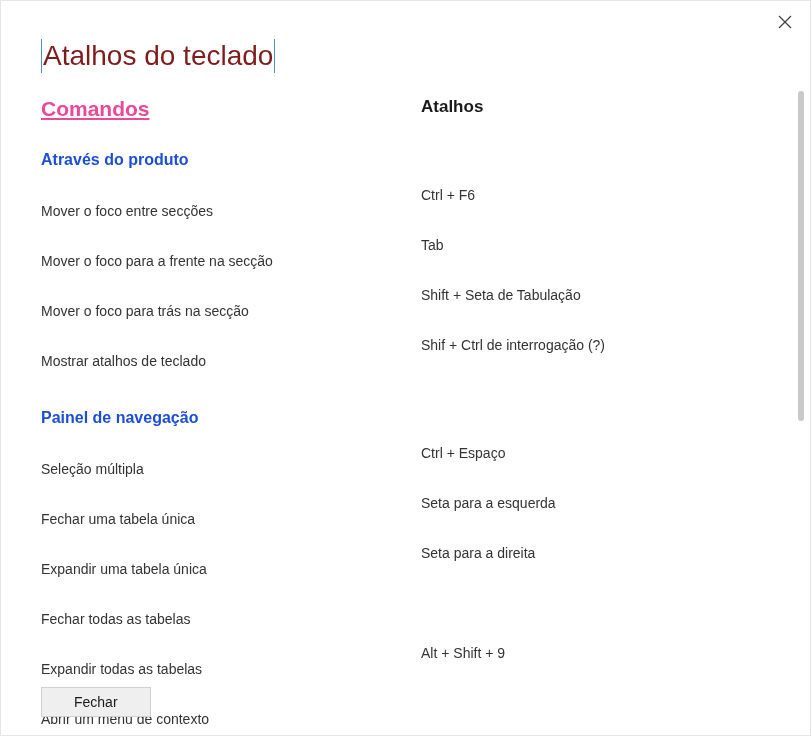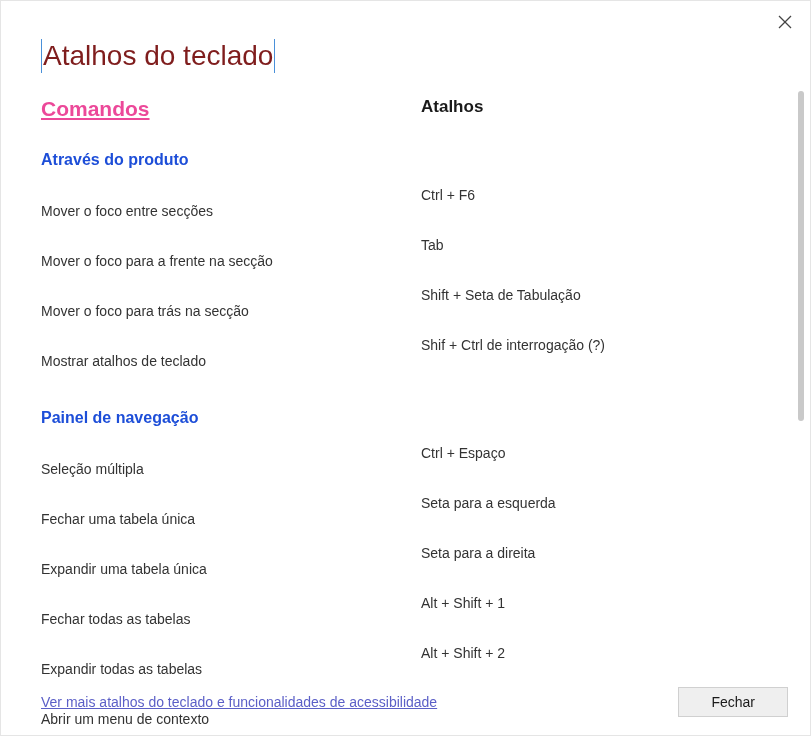--- a/index.html
+++ b/index.html
@@ -170,30 +170,28 @@
     <div class="shortcut-row">
       <div class="command-cell">Fechar uma tabela única</div>
       <div class="shortcut-cell">Seta para a esquerda</div>
     </div>
     <div class="shortcut-row">
       <div class="command-cell">Expandir uma tabela única</div>
       <div class="shortcut-cell">Seta para a direita</div>
     </div>
     <div class="shortcut-row">
       <div class="command-cell">Fechar todas as tabelas</div>
-      <div class="shortcut-cell">Alt + Shift + 1</div>
     </div>
     <div class="shortcut-row">
       <div class="command-cell">Expandir todas as tabelas</div>
-      <div class="shortcut-cell">Alt + Shift + 2</div>
+      <div class="shortcut-cell">Alt + Shift + 9</div>
     </div>
     <div class="shortcut-row">
       <div class="command-cell">Abrir um menu de contexto</div>
     </div>
   </div>
 
   <div class="scrollbar-track"></div>
 </div>
 
 <div class="footer">
-  <a class="footer-link">Ver mais atalhos do teclado e funcionalidades de acessibilidade</a>
   <button class="close-footer-btn">Fechar</button>
 </div>
 
 </body></html>

